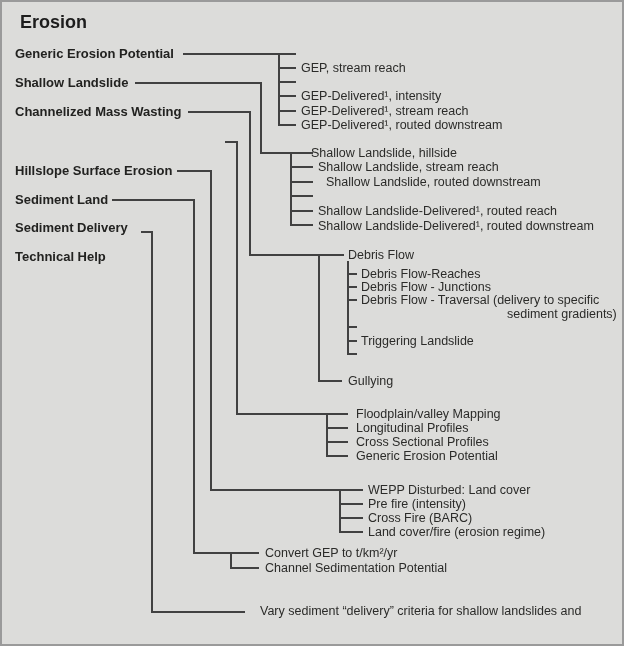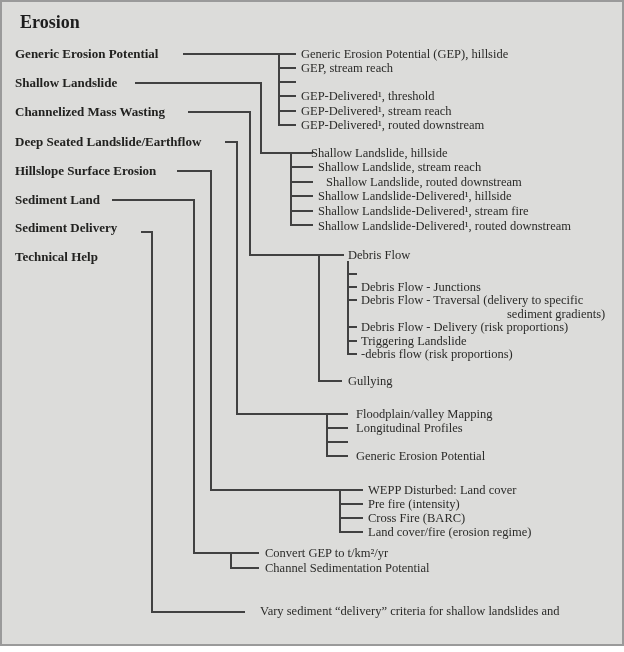--- a/index.html
+++ b/index.html
@@ -1,101 +1,98 @@
 <!DOCTYPE html>
 <html><head>
 <meta charset="utf-8">
 <style>
   html,body{margin:0;padding:0;background:#ffffff;}
   .canvas{position:relative;width:624px;height:652px;background:#ffffff;overflow:hidden;
-          font-family:Liberation Serif, serif;}
+          font-family:Liberation Sans, sans-serif;}
   .frame{position:absolute;left:0;top:0;width:620px;height:642px;border:2px solid #9a9a9a;background:#dcdcda;}
   .title{position:absolute;left:20px;top:12px;font-size:18px;font-weight:bold;color:#1d1d1d;white-space:nowrap;}
   .b{position:absolute;font-size:13px;font-weight:bold;color:#222220;line-height:14px;white-space:nowrap;}
   .t{position:absolute;font-size:12.5px;font-weight:normal;color:#2b2b29;line-height:14px;white-space:nowrap;}
   .ln-h{position:absolute;height:2px;background:#414141;}
   .ln-v{position:absolute;width:2px;background:#414141;}
 </style>
 </head>
 <body>
 
 <div class="canvas">
   <div class="frame"></div>
 
   <div class="title">Erosion</div>
 
   <div class="b" style="left:15px;top:47px">Generic Erosion Potential</div>
   <div class="b" style="left:15px;top:76px">Shallow Landslide</div>
   <div class="b" style="left:15px;top:105px">Channelized Mass Wasting</div>
-  <div class="b" style="left:15px;top:135px">Deep Seated Landslide/Earthflow</div>
   <div class="b" style="left:15px;top:164px">Hillslope Surface Erosion</div>
   <div class="b" style="left:15px;top:193px">Sediment Land</div>
   <div class="b" style="left:15px;top:221px">Sediment Delivery</div>
   <div class="b" style="left:15px;top:250px">Technical Help</div>
 
   <div class="ln-h" style="left:183px;top:53px;width:96px"></div>
   <div class="ln-v" style="left:278px;top:53px;height:73px"></div>
   <div class="ln-h" style="left:278px;top:53px;width:18px"></div>
   <div class="ln-h" style="left:278px;top:67px;width:18px"></div>
   <div class="ln-h" style="left:278px;top:81px;width:18px"></div>
   <div class="ln-h" style="left:278px;top:95px;width:18px"></div>
   <div class="ln-h" style="left:278px;top:110px;width:18px"></div>
   <div class="ln-h" style="left:278px;top:124px;width:18px"></div>
-  <div class="t" style="left:301px;top:47px">Generic Erosion Potential (GEP), hillside</div>
   <div class="t" style="left:301px;top:61px">GEP, stream reach</div>
-  <div class="t" style="left:301px;top:89px">GEP-Delivered¹, threshold</div>
+  <div class="t" style="left:301px;top:89px">GEP-Delivered¹, intensity</div>
   <div class="t" style="left:301px;top:104px">GEP-Delivered¹, stream reach</div>
   <div class="t" style="left:301px;top:118px">GEP-Delivered¹, routed downstream</div>
 
   <div class="ln-h" style="left:135px;top:82px;width:127px"></div>
   <div class="ln-v" style="left:260px;top:82px;height:72px"></div>
   <div class="ln-h" style="left:260px;top:152px;width:53px"></div>
   <div class="ln-v" style="left:290px;top:152px;height:74px"></div>
   <div class="ln-h" style="left:290px;top:166px;width:23px"></div>
   <div class="ln-h" style="left:290px;top:181px;width:23px"></div>
   <div class="ln-h" style="left:290px;top:195px;width:23px"></div>
   <div class="ln-h" style="left:290px;top:210px;width:23px"></div>
   <div class="ln-h" style="left:290px;top:224px;width:23px"></div>
   <div class="t" style="left:311px;top:146px">Shallow Landslide, hillside</div>
   <div class="t" style="left:318px;top:160px">Shallow Landslide, stream reach</div>
   <div class="t" style="left:326px;top:175px">Shallow Landslide, routed downstream</div>
-  <div class="t" style="left:318px;top:189px">Shallow Landslide-Delivered¹, hillside</div>
-  <div class="t" style="left:318px;top:204px">Shallow Landslide-Delivered¹, stream fire</div>
+  <div class="t" style="left:318px;top:204px">Shallow Landslide-Delivered¹, routed reach</div>
   <div class="t" style="left:318px;top:219px">Shallow Landslide-Delivered¹, routed downstream</div>
 
   <div class="ln-h" style="left:188px;top:111px;width:62px"></div>
   <div class="ln-v" style="left:249px;top:111px;height:145px"></div>
   <div class="ln-h" style="left:249px;top:254px;width:95px"></div>
   <div class="ln-v" style="left:318px;top:254px;height:128px"></div>
   <div class="ln-h" style="left:318px;top:380px;width:24px"></div>
   <div class="ln-v" style="left:347px;top:261px;height:94px"></div>
   <div class="ln-h" style="left:347px;top:273px;width:10px"></div>
   <div class="ln-h" style="left:347px;top:286px;width:10px"></div>
   <div class="ln-h" style="left:347px;top:299px;width:10px"></div>
   <div class="ln-h" style="left:347px;top:326px;width:10px"></div>
   <div class="ln-h" style="left:347px;top:340px;width:10px"></div>
   <div class="ln-h" style="left:347px;top:353px;width:10px"></div>
   <div class="t" style="left:348px;top:248px">Debris Flow</div>
+  <div class="t" style="left:361px;top:267px">Debris Flow-Reaches</div>
   <div class="t" style="left:361px;top:280px">Debris Flow - Junctions</div>
   <div class="t" style="left:361px;top:293px">Debris Flow - Traversal (delivery to specific</div>
   <div class="t" style="left:507px;top:307px">sediment gradients)</div>
-  <div class="t" style="left:361px;top:320px">Debris Flow - Delivery (risk proportions)</div>
   <div class="t" style="left:361px;top:334px">Triggering Landslide</div>
-  <div class="t" style="left:361px;top:347px">-debris flow (risk proportions)</div>
   <div class="t" style="left:348px;top:374px">Gullying</div>
 
   <div class="ln-h" style="left:225px;top:141px;width:12px"></div>
   <div class="ln-v" style="left:236px;top:141px;height:274px"></div>
   <div class="ln-h" style="left:236px;top:413px;width:112px"></div>
   <div class="ln-v" style="left:326px;top:413px;height:44px"></div>
   <div class="ln-h" style="left:326px;top:427px;width:22px"></div>
   <div class="ln-h" style="left:326px;top:441px;width:22px"></div>
   <div class="ln-h" style="left:326px;top:455px;width:22px"></div>
   <div class="t" style="left:356px;top:407px">Floodplain/valley Mapping</div>
   <div class="t" style="left:356px;top:421px">Longitudinal Profiles</div>
+  <div class="t" style="left:356px;top:435px">Cross Sectional Profiles</div>
   <div class="t" style="left:356px;top:449px">Generic Erosion Potential</div>
 
   <div class="ln-h" style="left:177px;top:170px;width:34px"></div>
   <div class="ln-v" style="left:210px;top:170px;height:321px"></div>
   <div class="ln-h" style="left:210px;top:489px;width:153px"></div>
   <div class="ln-v" style="left:339px;top:489px;height:44px"></div>
   <div class="ln-h" style="left:339px;top:503px;width:24px"></div>
   <div class="ln-h" style="left:339px;top:517px;width:24px"></div>
   <div class="ln-h" style="left:339px;top:531px;width:24px"></div>
   <div class="t" style="left:368px;top:483px">WEPP Disturbed: Land cover</div>

